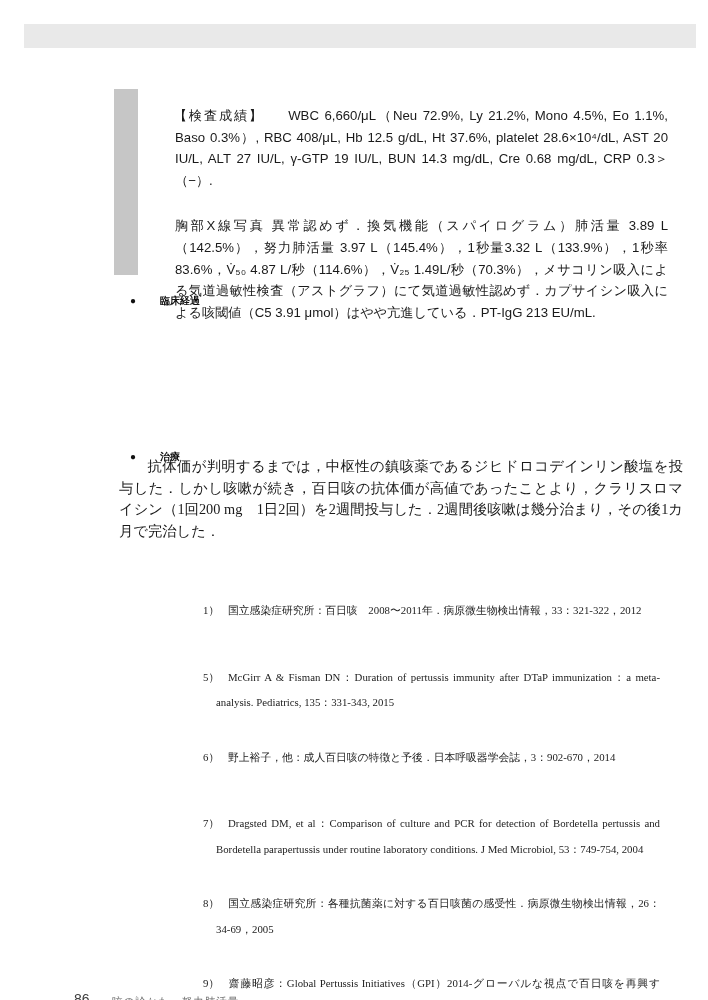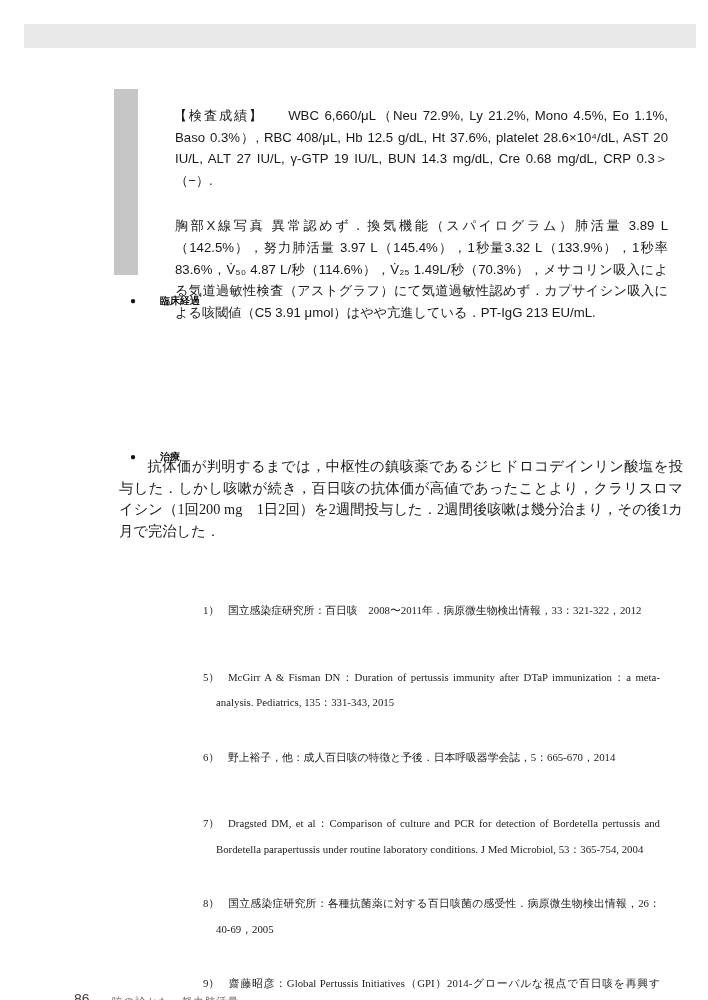--- a/index.html
+++ b/index.html
@@ -75,23 +75,23 @@
 
   <div class="sec-head" id="clinical-head"><span>●</span><span>臨床経過</span></div>
 
   <div class="sec-head" id="treatment-head"><span>●</span><span>治療</span></div>
   <p class="sec-body" id="treatment-body">抗体価が判明するまでは，中枢性の鎮咳薬であるジヒドロコデインリン酸塩を投与した．しかし咳嗽が続き，百日咳の抗体価が高値であったことより，クラリスロマイシン（1回200 mg　1日2回）を2週間投与した．2週間後咳嗽は幾分治まり，その後1カ月で完治した．</p>
 
   <div class="refs">
 
     <div class="ref-item"><span class="ref-num">1）</span><span>国立感染症研究所：百日咳　2008〜2011年．病原微生物検出情報，33：321-322，2012</span></div>
     <div class="ref-item"><span class="ref-num">5）</span><span>McGirr A &amp; Fisman DN：Duration of pertussis immunity after DTaP immunization：a meta-analysis. Pediatrics, 135：331-343, 2015</span></div>
-    <div class="ref-item"><span class="ref-num">6）</span><span>野上裕子，他：成人百日咳の特徴と予後．日本呼吸器学会誌，5：665-670，2014</span></div>
-    <div class="ref-item"><span class="ref-num">7）</span><span>Dragsted DM, et al：Comparison of culture and PCR for detection of Bordetella pertussis and Bordetella parapertussis under routine laboratory conditions. J Med Microbiol, 53：365-754, 2004</span></div>
-    <div class="ref-item"><span class="ref-num">8）</span><span>国立感染症研究所：各種抗菌薬に対する百日咳菌の感受性．病原微生物検出情報，26：40-69，2005</span></div>
+    <div class="ref-item"><span class="ref-num">6）</span><span>野上裕子，他：成人百日咳の特徴と予後．日本呼吸器学会誌，3：902-670，2014</span></div>
+    <div class="ref-item"><span class="ref-num">7）</span><span>Dragsted DM, et al：Comparison of culture and PCR for detection of Bordetella pertussis and Bordetella parapertussis under routine laboratory conditions. J Med Microbiol, 53：749-754, 2004</span></div>
+    <div class="ref-item"><span class="ref-num">8）</span><span>国立感染症研究所：各種抗菌薬に対する百日咳菌の感受性．病原微生物検出情報，26：34-69，2005</span></div>
     <div class="ref-item"><span class="ref-num">9）</span><span>齋藤昭彦：Global Pertussis Initiatives（GPI）2014-グローバルな視点で百日咳を再興する-．臨床とウイルス，43：43-46，2015</span></div>
   </div>
 
   <div class="footer-num">86</div>
   <div class="footer-title">咳の診かた、努力肺活量</div>
 
   <div class="page-edge-bottom"></div>
 </div>
 
 </body></html>

